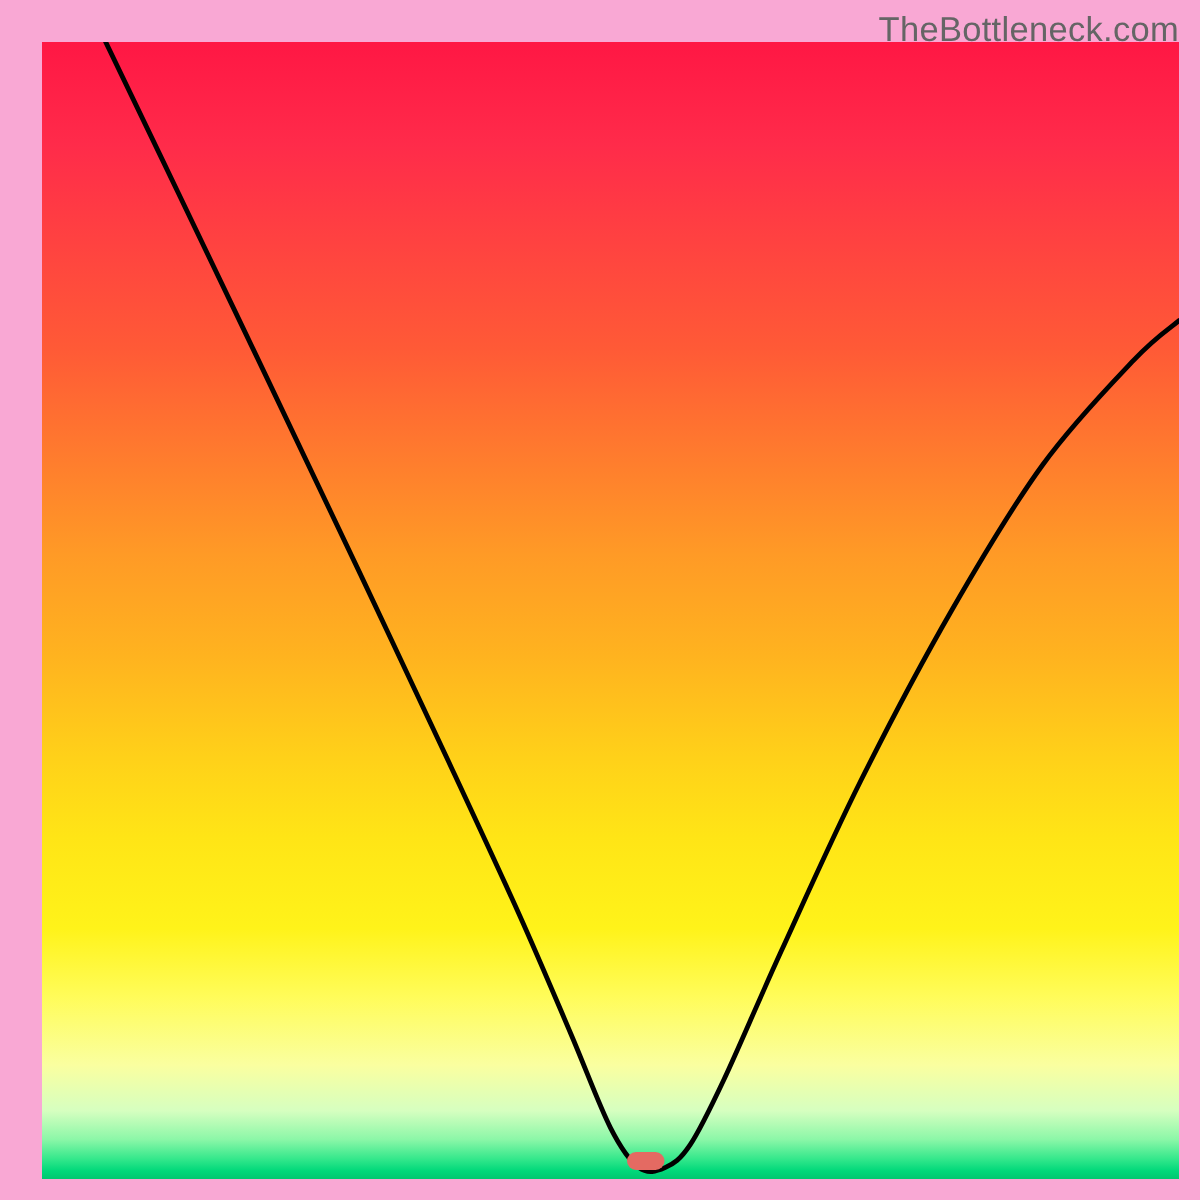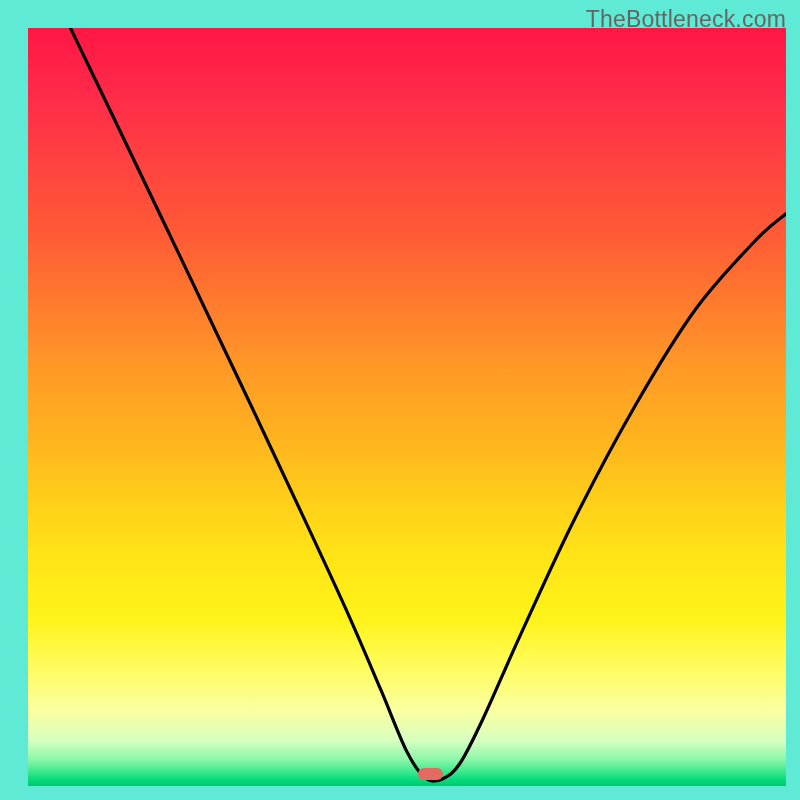--- a/index.html
+++ b/index.html
@@ -10,21 +10,21 @@
     background: #000;
     overflow: hidden;
     font-family: Arial, Helvetica, sans-serif;
   }
   .frame {
     position: absolute;
     left: 0;
     top: 0;
     width: 800px;
     height: 800px;
-    background: #5eead4;
+    background: #f9a8d4;
   }
   .plot-area {
     position: absolute;
     left: 28px;
     top: 28px;
     width: 758px;
     height: 758px;
     overflow: hidden;
   }
   .gradient {

